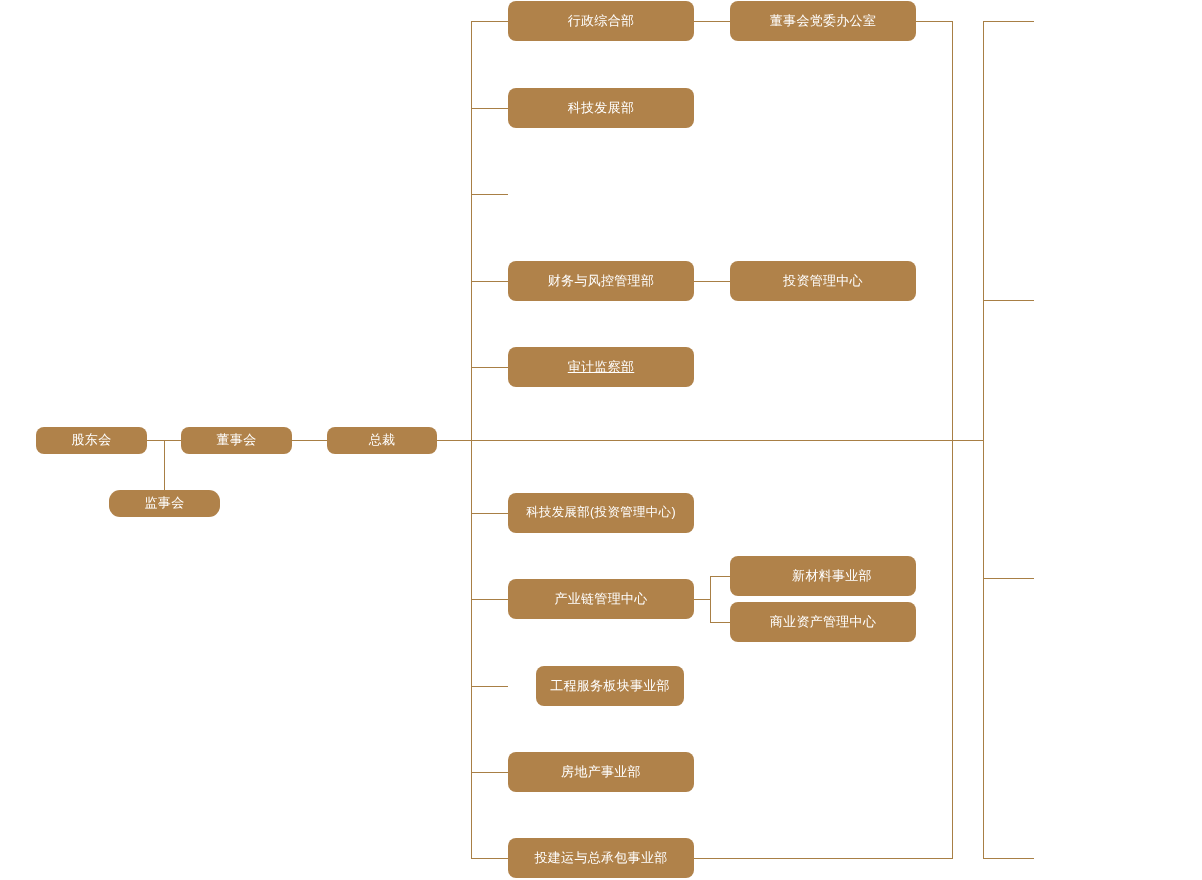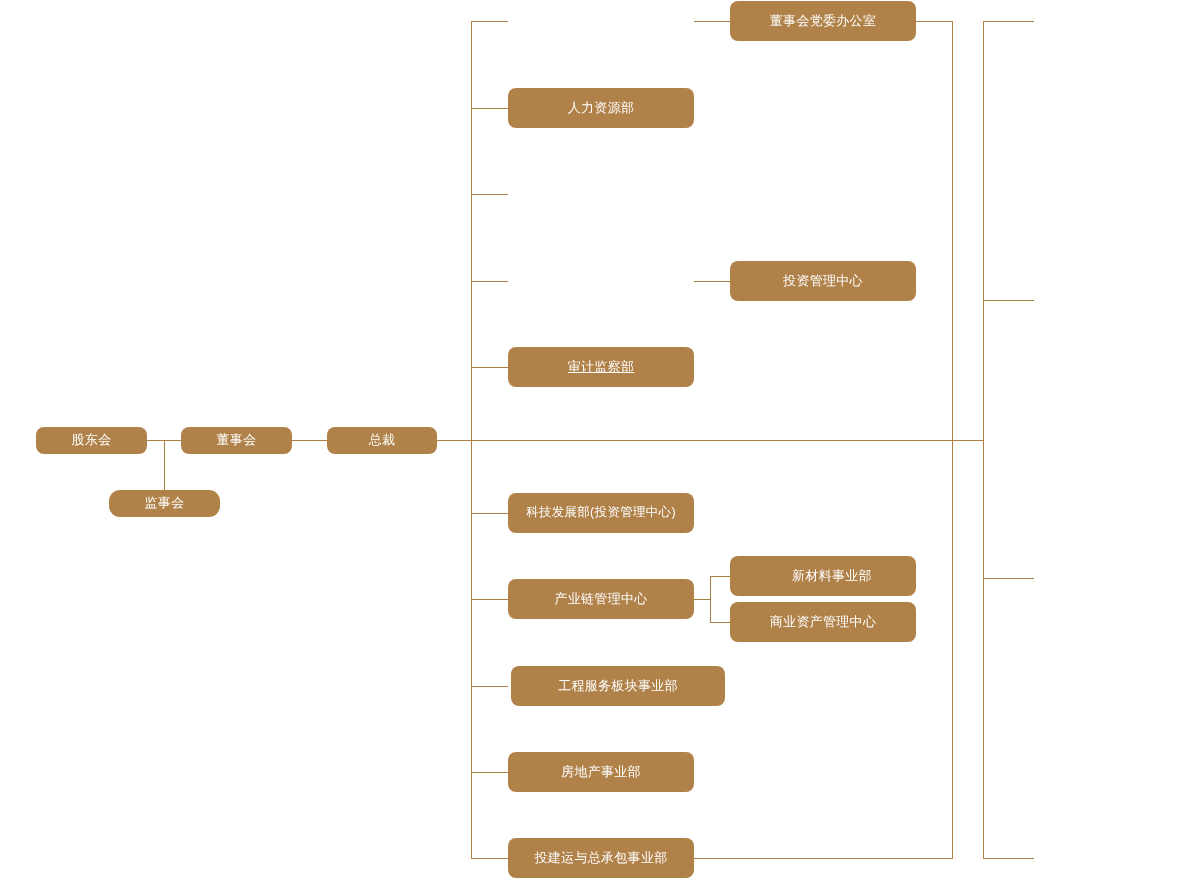--- a/index.html
+++ b/index.html
@@ -77,40 +77,46 @@
   <div class="conn h" style="left:437px; top:440px; width:547px;"></div>
 
   <div class="conn v" style="left:471px; top:21px; height:838px;"></div>
 
   <div class="conn h" style="left:471px; top:21px; width:37px;"></div>
   <div class="conn h" style="left:471px; top:108px; width:37px;"></div>
   <div class="conn h" style="left:471px; top:194px; width:37px;"></div>
   <div class="conn h" style="left:471px; top:281px; width:37px;"></div>
   <div class="conn h" style="left:471px; top:367px; width:37px;"></div>
 
+  <div class="node" style="left:508px; top:1px; width:186px; height:40px;">
+    <span>行政综合部</span>
+  </div>
   <div class="node" style="left:508px; top:88px; width:186px; height:40px;">
-    <span>人力资源部</span>
+    <span>科技发展部</span>
+  </div>
+  <div class="node" style="left:508px; top:261px; width:186px; height:40px;">
+    <span>财务与风控管理部</span>
   </div>
   <div class="node" style="left:508px; top:347px; width:186px; height:40px;text-decoration:underline;">
     <span>审计监察部</span>
   </div>
 
   <div class="conn h" style="left:471px; top:513px; width:37px;"></div>
   <div class="conn h" style="left:471px; top:599px; width:37px;"></div>
   <div class="conn h" style="left:471px; top:686px; width:37px;"></div>
   <div class="conn h" style="left:471px; top:772px; width:37px;"></div>
   <div class="conn h" style="left:471px; top:858px; width:37px;"></div>
 
   <div class="node small" style="left:508px; top:493px; width:186px; height:40px;">
     <span>科技发展部(投资管理中心)</span>
   </div>
   <div class="node" style="left:508px; top:579px; width:186px; height:40px;">
     <span>产业链管理中心</span>
   </div>
-  <div class="node" style="left:511px; top:666px; width:214px; height:40px;">
+  <div class="node" style="left:536px; top:666px; width:148px; height:40px;">
     <span>工程服务板块事业部</span>
   </div>
   <div class="node" style="left:508px; top:752px; width:186px; height:40px;">
     <span>房地产事业部</span>
   </div>
   <div class="node" style="left:508px; top:838px; width:186px; height:40px;">
     <span>投建运与总承包事业部</span>
   </div>
 
   <div class="conn h" style="left:694px; top:21px; width:36px;"></div>

